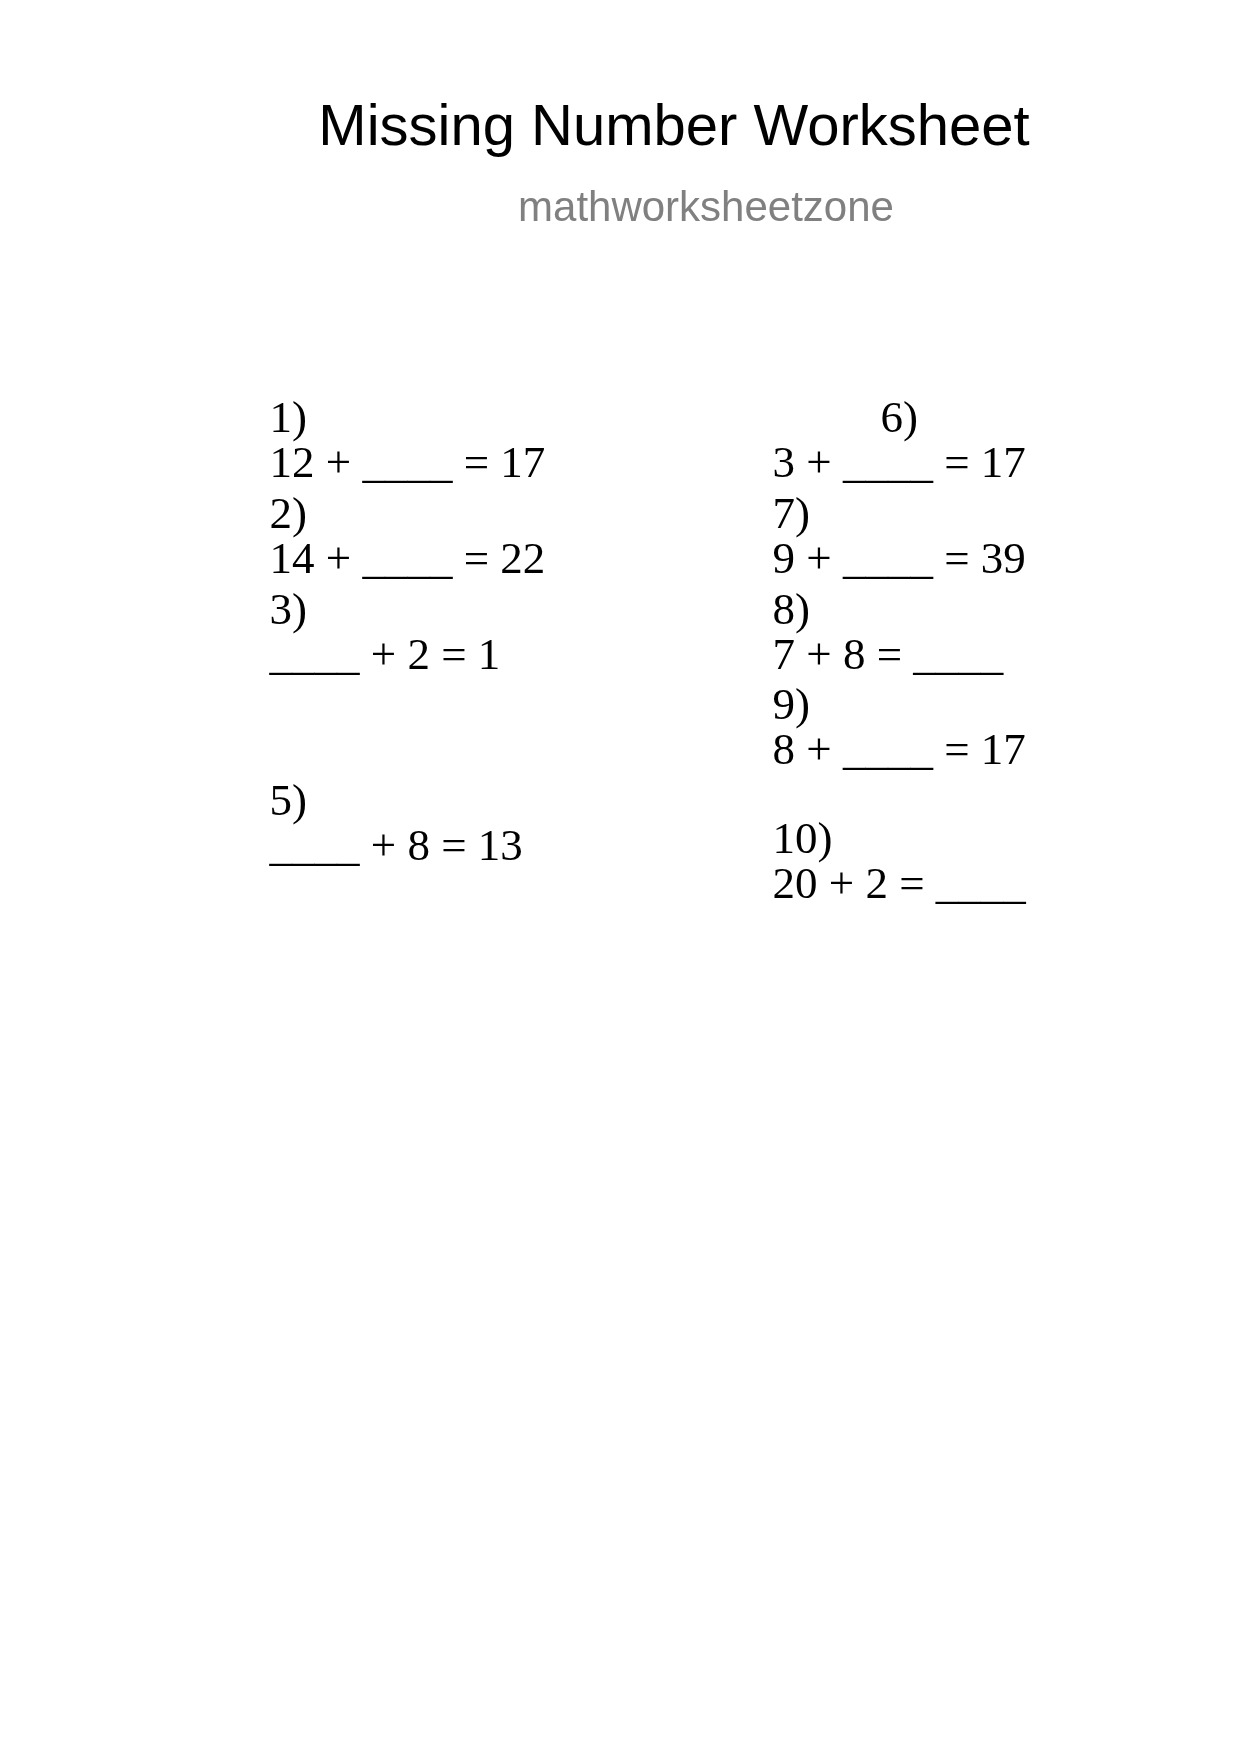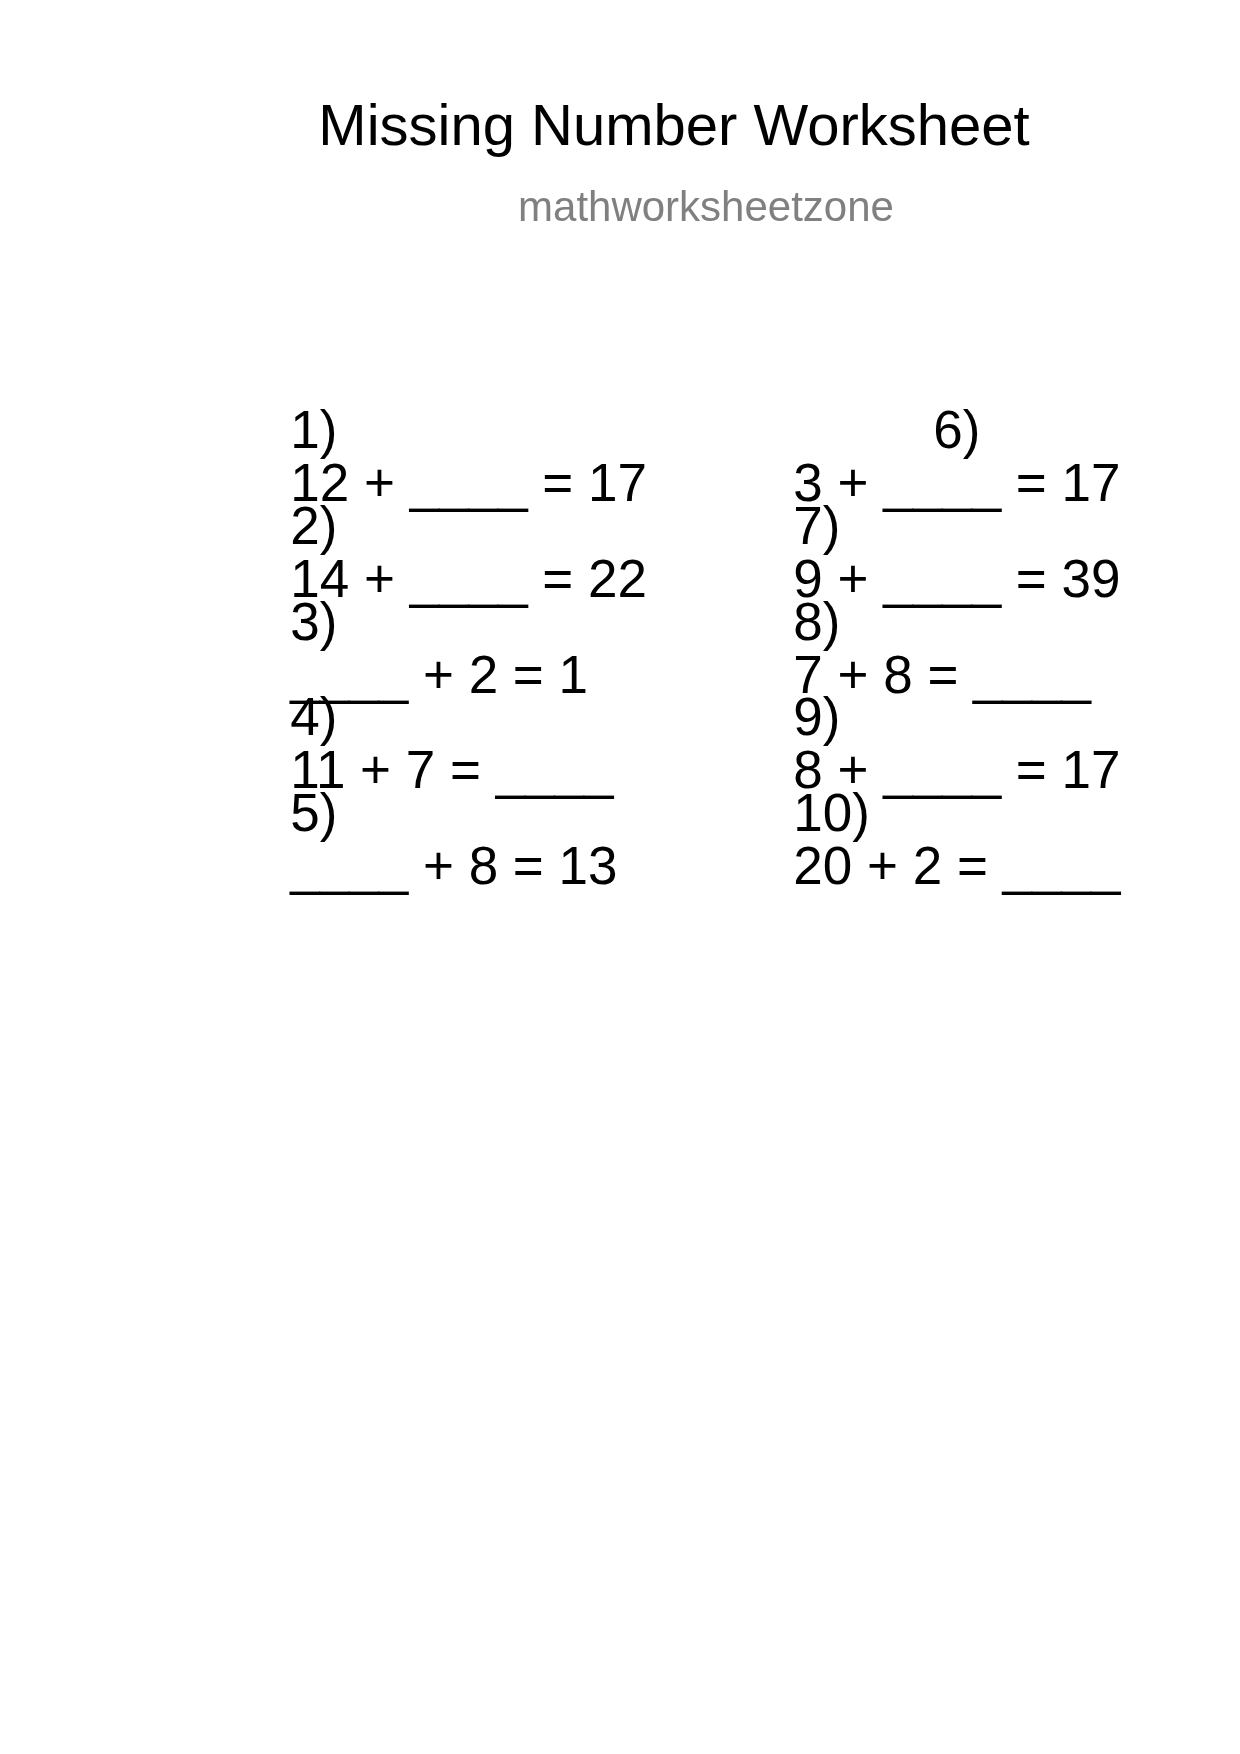--- a/index.html
+++ b/index.html
@@ -40,24 +40,25 @@
     }
     .problems {
       position: absolute;
       top: 0;
       left: 0;
       width: 1240px;
       height: 1754px;
     }
     .problem {
       position: absolute;
-      font-size: 53px;
+      font-size: 45px;
       line-height: 1;
       white-space: pre;
       color: #000000;
+      font-family: Liberation Serif, serif;
     }
     .problem .num { }
   </style>
 </head>
 <body>
 
 <div>
   <div class="page-title">Missing Number Worksheet</div>
   <div class="page-subtitle">mathworksheetzone</div>
 
@@ -68,24 +69,20 @@
       <span class="expr">12 + ____ = 17</span>
     </div>
     <div class="problem" style="left:202px; top:446px;">
       <span class="num">2)</span>
       <span class="expr">14 + ____ = 22</span>
     </div>
     <div class="problem" style="left:202px; top:542px;">
       <span class="num">3)</span>
       <span class="expr">____ + 2 = 1</span>
     </div>
-    <div class="problem" style="left:202px; top:637px;">
-      <span class="num">4)</span>
-      <span class="expr">11 + 7 = ____</span>
-    </div>
     <div class="problem" style="left:202px; top:733px;">
       <span class="num">5)</span>
       <span class="expr">____ + 8 = 13</span>
     </div>
 
     <div class="problem" style="left:705px; top:350px;text-align:center;">
       <span class="num">6)</span>
       <span class="expr">3 + ____ = 17</span>
     </div>
     <div class="problem" style="left:705px; top:446px;">
@@ -93,18 +90,18 @@
       <span class="expr">9 + ____ = 39</span>
     </div>
     <div class="problem" style="left:705px; top:542px;">
       <span class="num">8)</span>
       <span class="expr">7 + 8 = ____</span>
     </div>
     <div class="problem" style="left:705px; top:637px;">
       <span class="num">9)</span>
       <span class="expr">8 + ____ = 17</span>
     </div>
-    <div class="problem" style="left:705px; top:733px;">
+    <div class="problem" style="left:705px; top:771px;">
       <span class="num">10)</span>
       <span class="expr">20 + 2 = ____</span>
     </div>
   </div>
 </div>
 
 </body></html>

